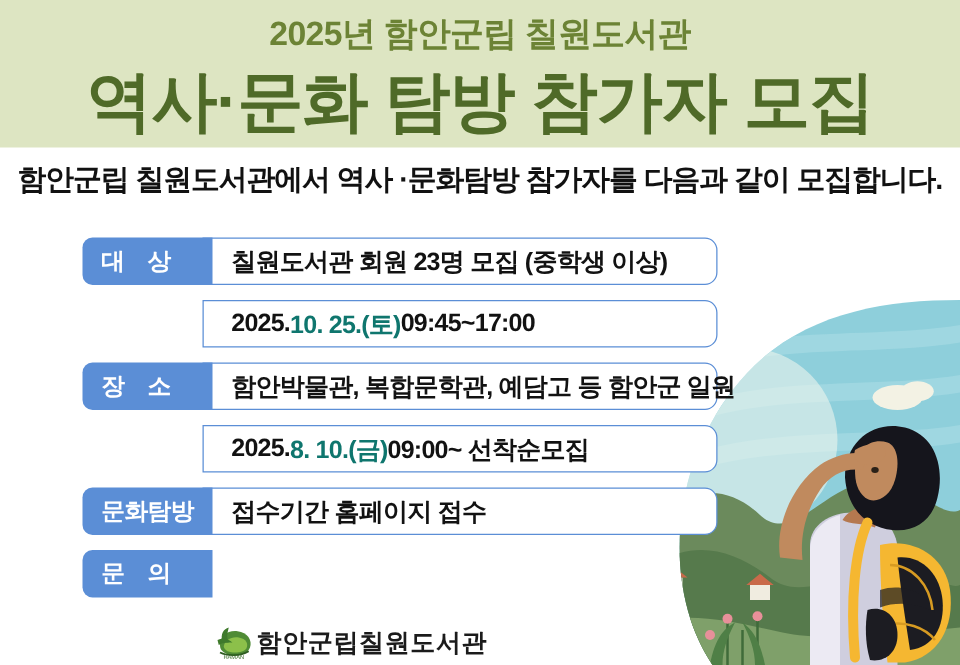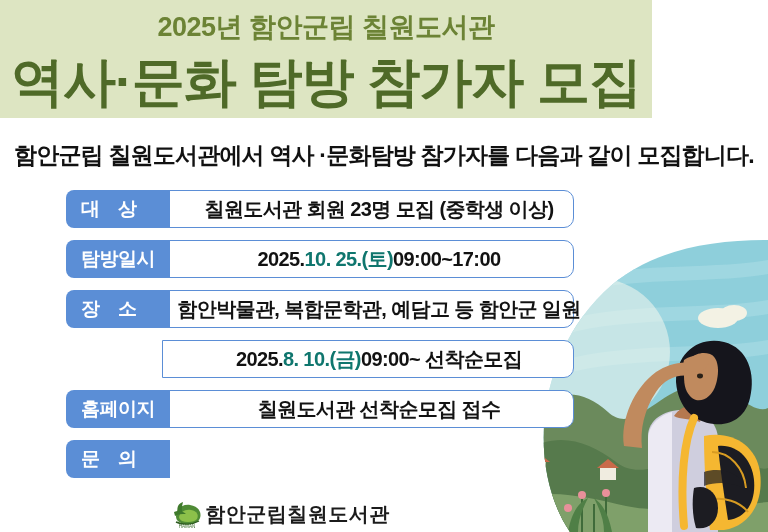--- a/index.html
+++ b/index.html
@@ -29,21 +29,21 @@
     overflow: hidden;
     z-index: 0;
   }
   .illustration svg { display: block; }
 
   
   .banner {
     position: absolute;
     left: 0;
     top: 0;
-    width: 652px;
+    width: 768px;
     height: 118px;
     background: #dde5c2;
     z-index: 2;
   }
   .banner-sub {
     position: absolute;
     top: 9px;
     left: 0;
     width: 100%;
     text-align: center;
@@ -64,21 +64,21 @@
     letter-spacing: -1px;
     color: #4f6a28;
     white-space: nowrap;
     line-height: 1.05;
   }
 
   
   .intro {
     position: absolute;
     left: 14px;
-    top: 140px;
+    top: 128px;
     width: 744px;
     font-size: 23px;
     font-weight: bold;
     color: #111111;
     letter-spacing: -0.8px;
     white-space: nowrap;
     z-index: 3;
   }
 
   
@@ -133,21 +133,20 @@
     border-radius: 0 10px 10px 0;
     display: flex;
     align-items: center;
     padding-left: 22px;
     font-size: 20px;
     font-weight: bold;
     color: #121212;
     letter-spacing: -0.6px;
     white-space: nowrap;
     z-index: 1;
-    justify-content: center;
   }
   .row-value .hl { color: #0f766e; }
 
   
   .footer {
     position: absolute;
     left: 0;
     bottom: 4px;
     width: 560px;
     display: flex;
@@ -274,25 +273,24 @@
             <span>대</span>
             <span>상</span>
           </span>
         </div>
       <div class="row-value">
           <span>칠원도서관 회원 23명 모집 (중학생 이상)</span>
         </div>
     </div>
 
     <div class="row">
-      <div class="row-label">탐방일시</div>
       <div class="row-value">
           <span>2025. </span>
           <span class="hl">10. 25.(토)</span>
-          <span> 09:00~17:00</span>
+          <span> 09:45~17:00</span>
         </div>
     </div>
 
     <div class="row">
       <div class="row-label spaced">
           <span>
             <span>장</span>
             <span>소</span>
           </span>
         </div>
@@ -303,23 +301,23 @@
 
     <div class="row">
       <div class="row-value">
           <span>2025. </span>
           <span class="hl">8. 10.(금)</span>
           <span> 09:00~ 선착순모집</span>
         </div>
     </div>
 
     <div class="row">
-      <div class="row-label">홈페이지</div>
-      <div class="row-value">
-          <span>칠원도서관 선착순모집 접수</span>
+      <div class="row-label">문화탐방</div>
+      <div class="row-value">
+          <span>접수기간 홈페이지 접수</span>
         </div>
     </div>
 
     <div class="row">
       <div class="row-label spaced">
           <span>
             <span>문</span>
             <span>의</span>
           </span>
         </div>

